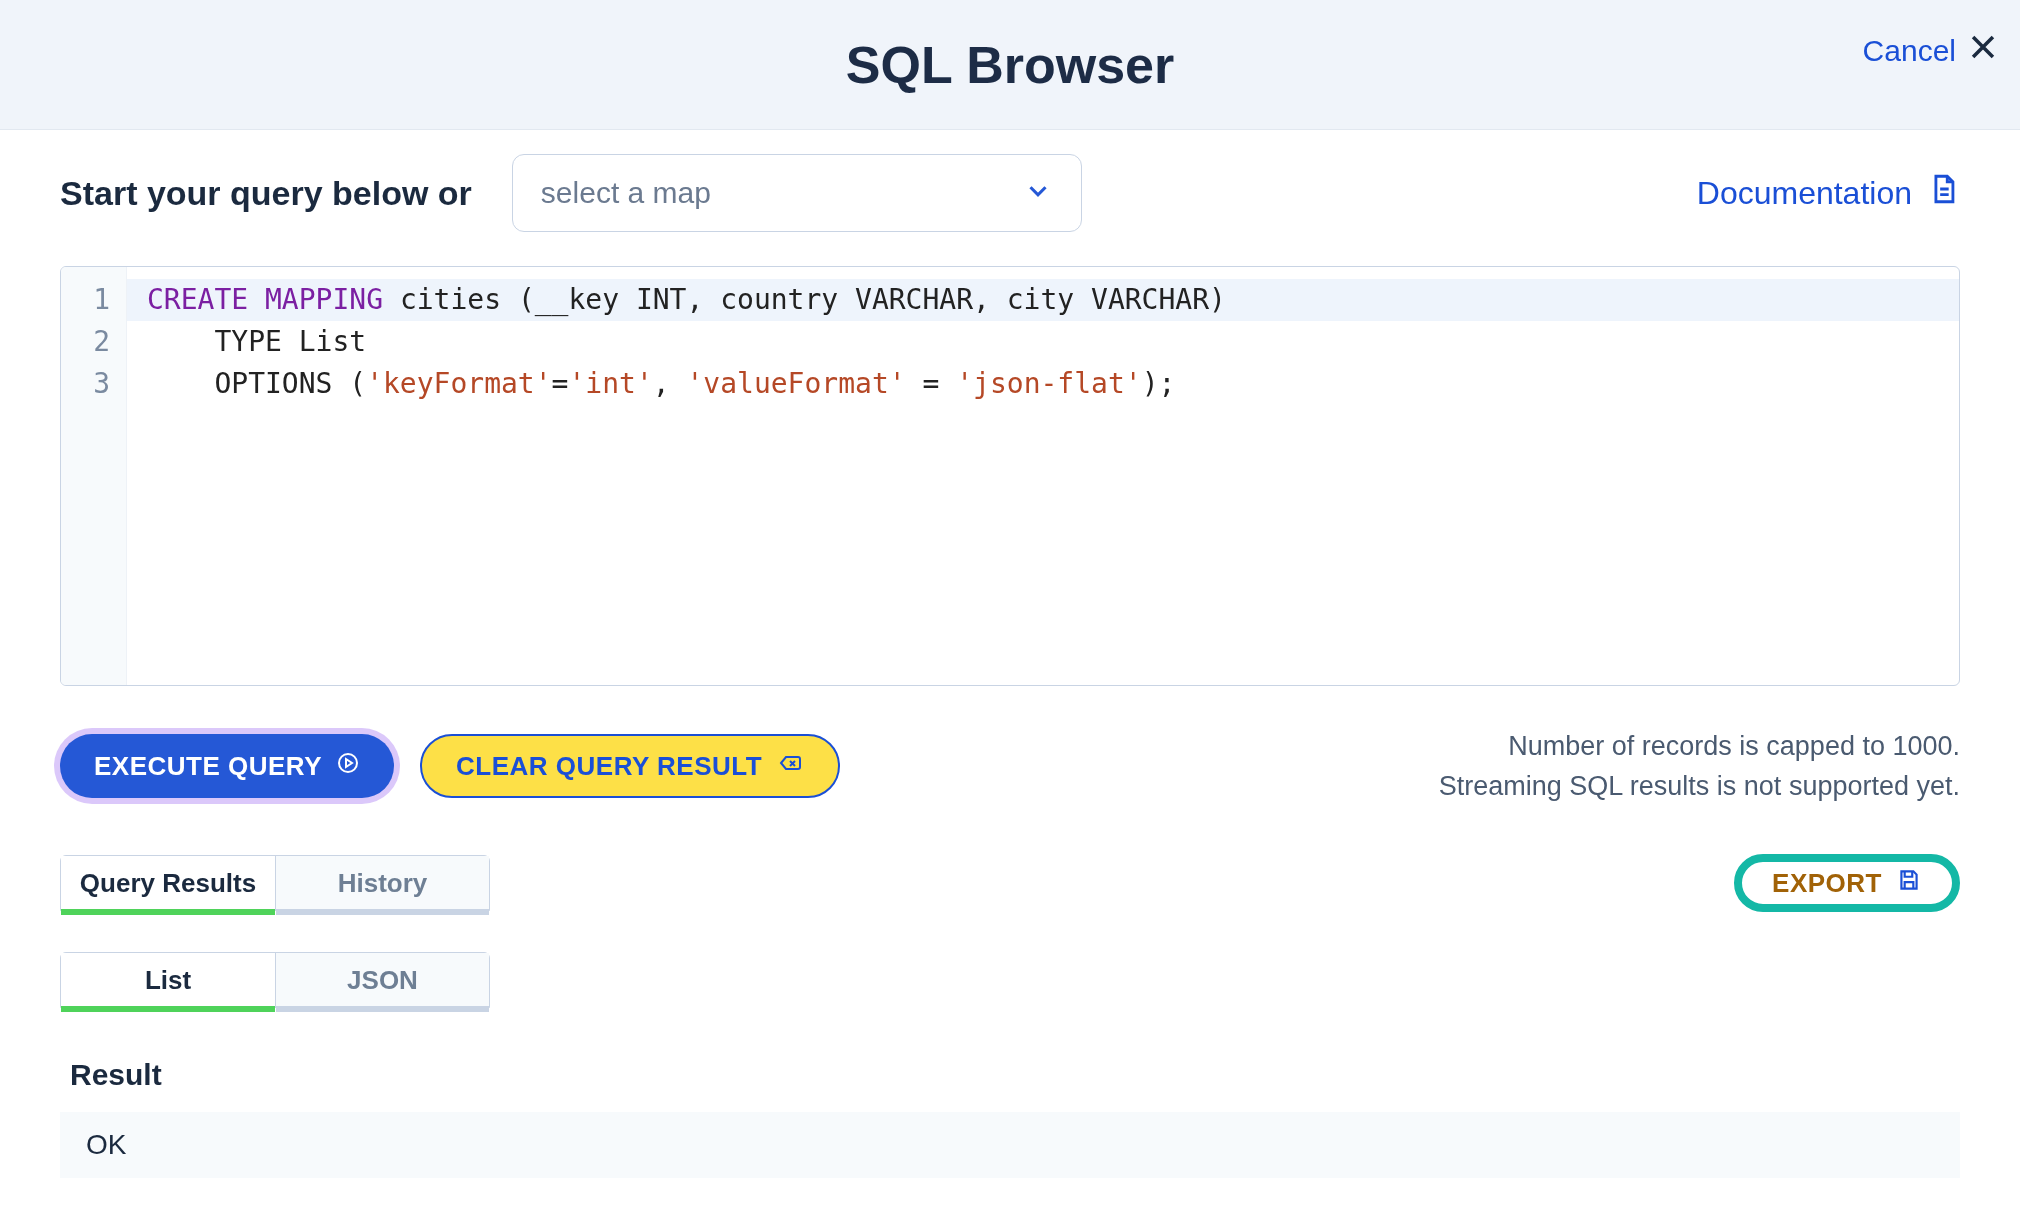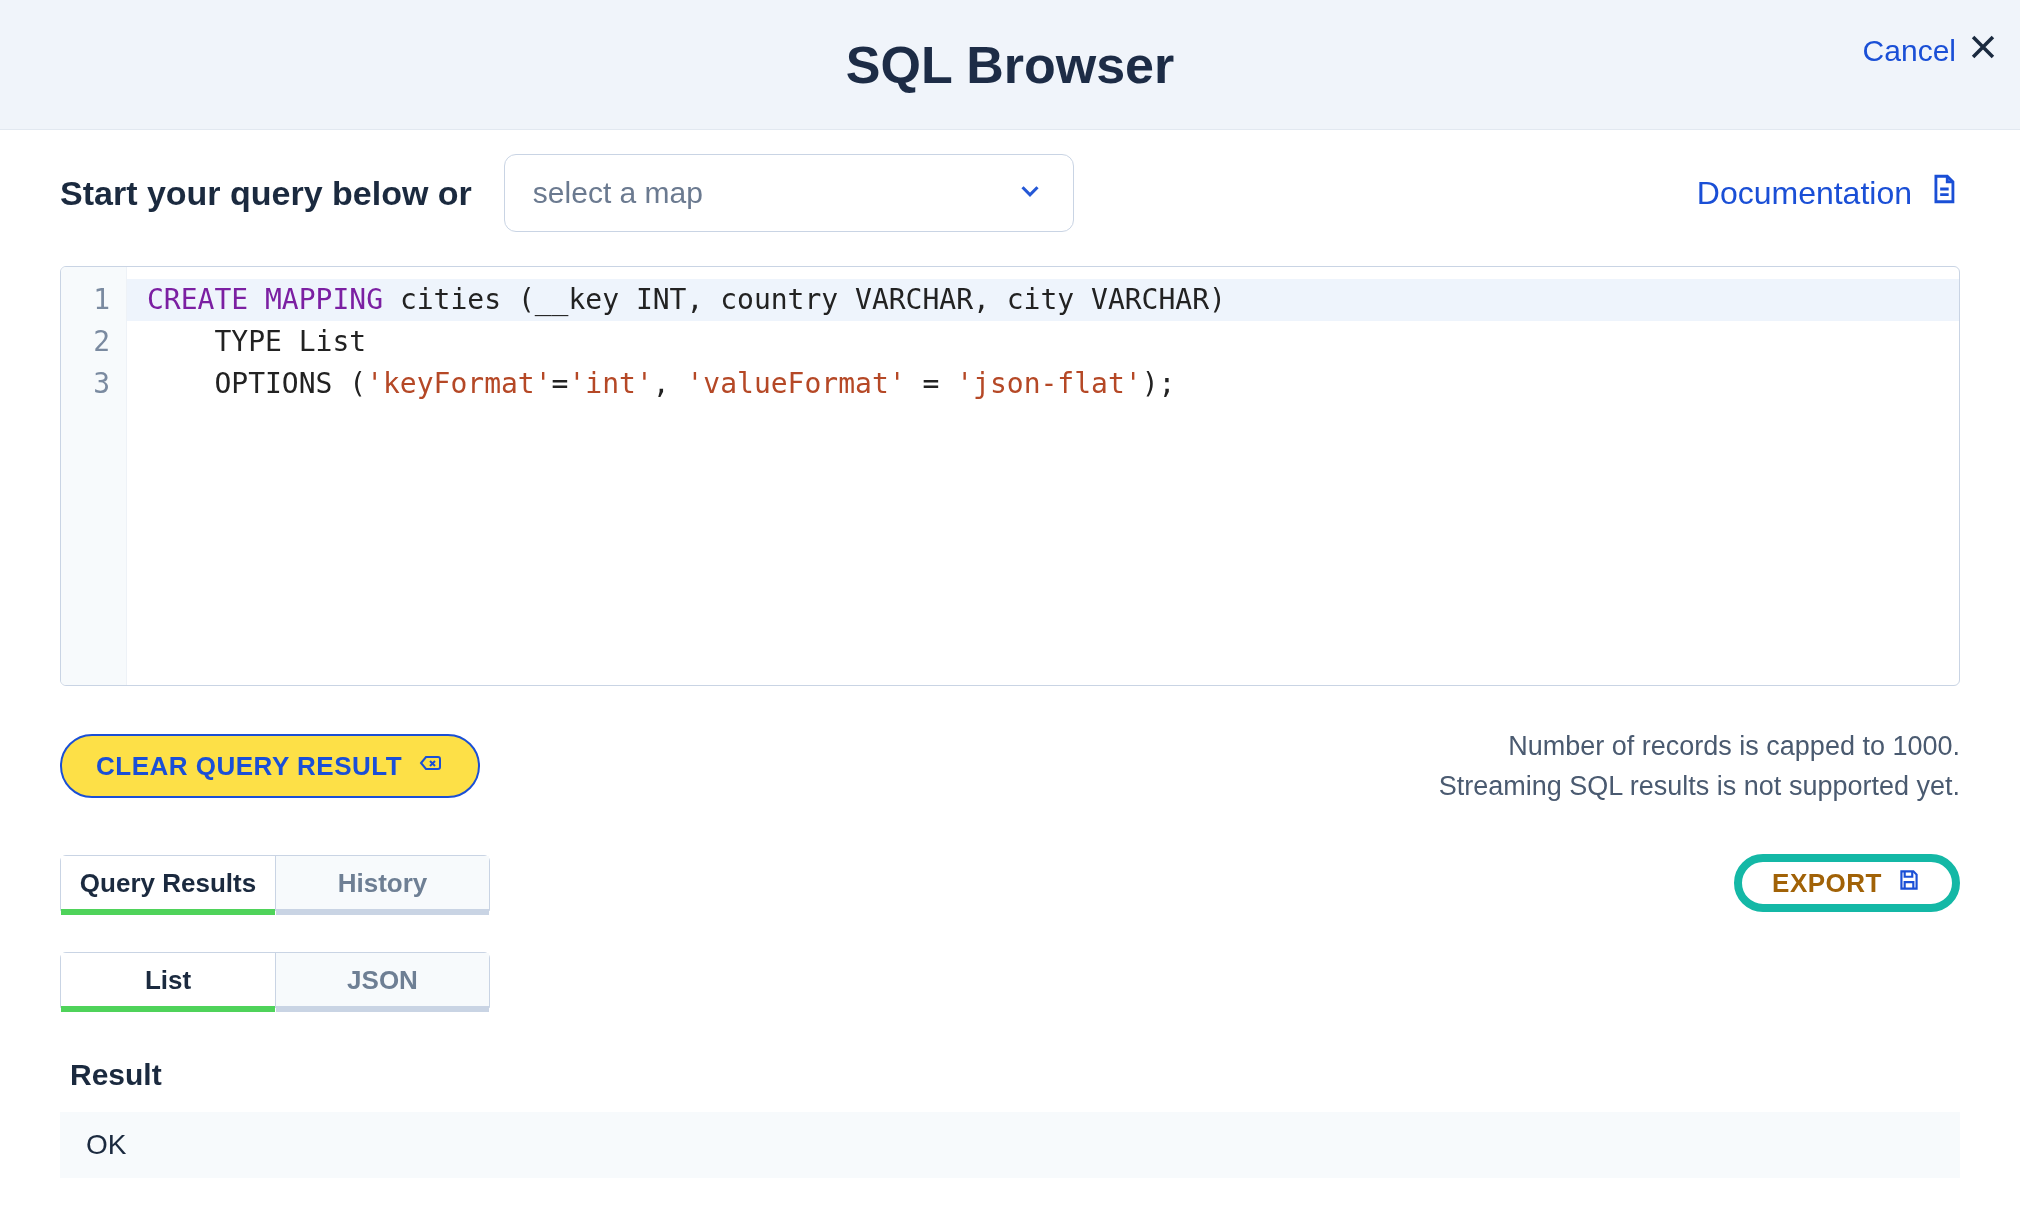--- a/index.html
+++ b/index.html
@@ -44,21 +44,21 @@
   .modal-close-grp svg { width:34px; height:34px; stroke:#1b2a3f; }
 
   .modal-body {
     padding:30px 60px 0 60px;
     background:#fff;
     border-radius:12px;
     margin-top:-6px;
   }
 
   .query-head {
-    display:flex; align-items:center; gap:32px;
+    display:flex; align-items:center; gap:40px;
   }
   .start-label { font-size:34px; font-weight:700; color:#1b2a3f; }
   .map-select {
     width:570px; height:78px;
     border:1px solid #c9d4e4; border-radius:12px;
     background:#fff;
     display:flex; align-items:center; justify-content:space-between;
     padding:0 28px;
     cursor:pointer;
   }
@@ -216,20 +216,29 @@
           <span class="line1-hl">
             <span class="tok-kw">CREATE</span><span> </span><span class="tok-kw">MAPPING</span><span class="tok-plain"> cities (__key INT, country VARCHAR, city VARCHAR)</span>
           </span>
           <span class="tok-plain" style="display:block;white-space:pre">    TYPE List</span>
           <span style="display:block;white-space:pre"><span class="tok-plain">    OPTIONS (</span><span class="tok-str">'keyFormat'</span><span class="tok-plain">=</span><span class="tok-str">'int'</span><span class="tok-plain">, </span><span class="tok-str">'valueFormat'</span><span class="tok-plain"> = </span><span class="tok-str">'json-flat'</span><span class="tok-plain">);</span></span>
         </div>
       </div>
     </div>
 
     <div class="actions">
+      <div class="btn btn-primary">
+        <span>EXECUTE QUERY</span>
+        <span>
+          <svg viewBox="0 0 24 24" stroke-width="2">
+              <circle cx="12" cy="12" r="9"></circle>
+              <path d="M10 8l6 4-6 4z"></path>
+            </svg>
+        </span>
+      </div>
       <div class="btn btn-secondary">
         <span>CLEAR QUERY RESULT</span>
         <span>
           <svg viewBox="0 0 24 24" stroke-width="2">
               <path d="M8 6h12a2 2 0 0 1 2 2v8a2 2 0 0 1-2 2H8l-5-6 5-6z"></path>
               <path d="M12 10l5 5M17 10l-5 5"></path>
             </svg>
         </span>
       </div>
 

